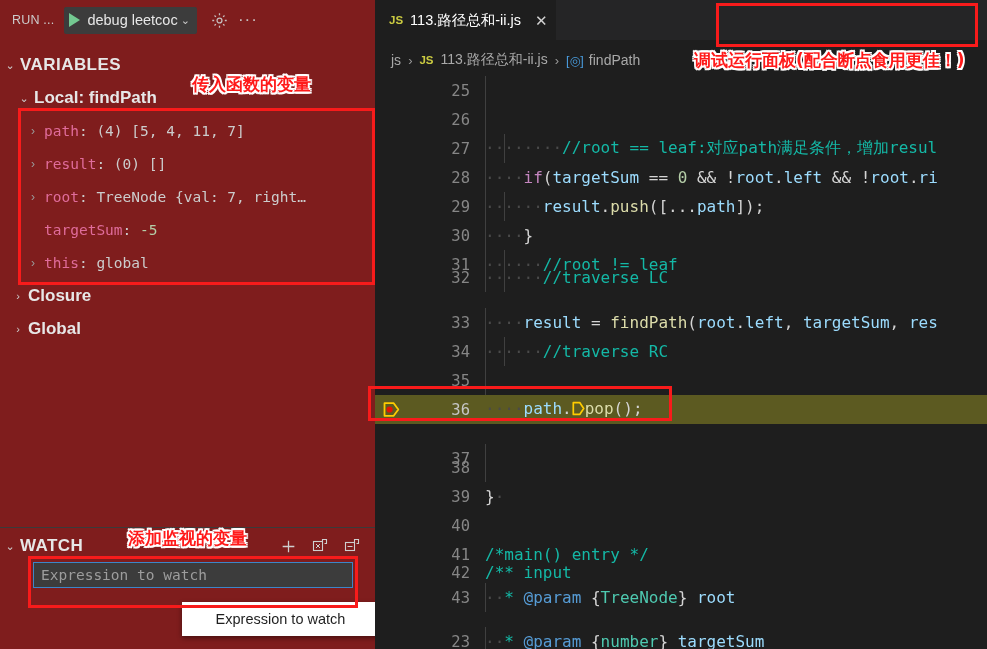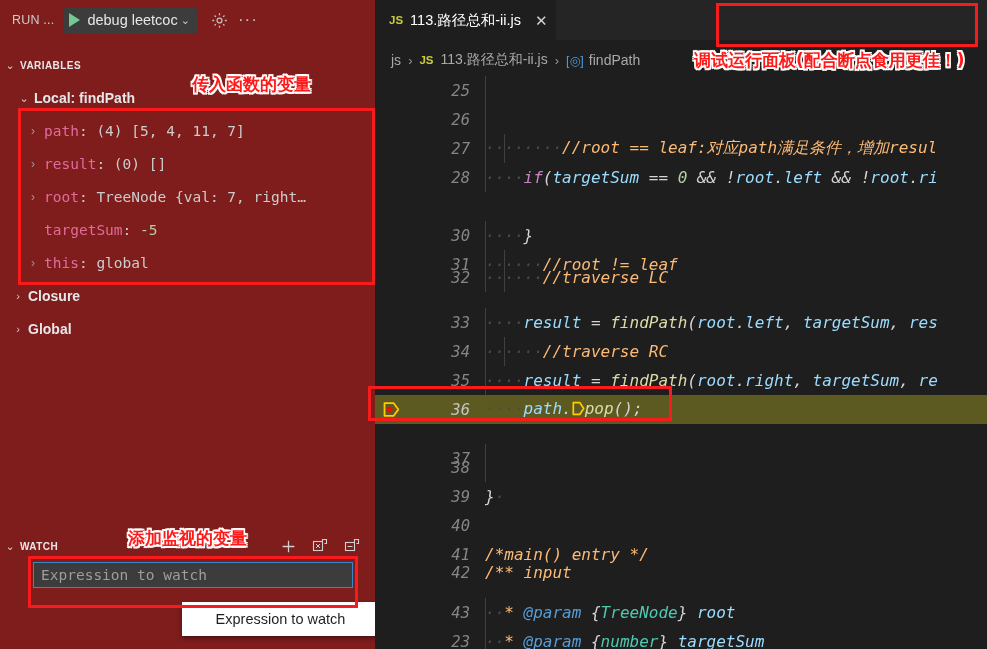--- a/index.html
+++ b/index.html
@@ -21,24 +21,24 @@
   }
   .play-tri{width:0;height:0;border-left:11px solid #73c991;border-top:7px solid transparent;border-bottom:7px solid transparent;margin-right:7px;flex:none;}
   .run-config-name{color:#e7e7e7;font-size:14.5px;white-space:nowrap;overflow:hidden;text-overflow:clip;max-width:112px;}
   .chev{color:#cccccc;font-size:11px;margin-left:3px;flex:none;}
   .gear,.dots{color:#cccccc;opacity:.92;display:flex;align-items:center;justify-content:center;}
   .gear{margin-left:12px;width:22px;height:22px;}
   .dots{margin-left:6px;width:22px;height:22px;font-size:17px;letter-spacing:1px;line-height:8px;}
 
   .sect-head{position:absolute;left:0;width:375px;height:22px;display:flex;align-items:center;}
   .tw{color:#cccccc;font-size:11px;width:20px;text-align:center;display:inline-block;}
-  .sect-title{color:#e7e7e7;font-size:10px;font-weight:bold;letter-spacing:.45px;}
+  .sect-title{color:#e7e7e7;font-size:17px;font-weight:bold;letter-spacing:.45px;}
 
   .scope-row{position:absolute;left:0;width:375px;height:22px;display:flex;align-items:center;}
-  .scope-name{color:#e7e7e7;font-size:14px;font-weight:bold;}
+  .scope-name{color:#e7e7e7;font-size:17px;font-weight:bold;}
 
   .var-row{position:absolute;left:0;width:375px;height:28px;display:flex;align-items:center;white-space:nowrap;overflow:hidden;}
   .var-tw{color:#9a9a9a;font-size:12px;width:22px;text-align:center;display:inline-block;flex:none;}
   .var-txt{font-family:"DejaVu Sans Mono","Liberation Mono",monospace;font-size:14.5px;}
   .vk{color:#e06c9b;}
   .vsep{color:#cccccc;}
   .vval{color:#cccccc;text-align:center;}
   .vnum{color:#b5cea8;}
 
   
@@ -67,31 +67,31 @@
   .tab-close{color:#d2d2d2;font-size:15px;margin-left:14px;line-height:1;}
   .tab-topline{position:absolute;left:0;top:0;height:1px;width:100%;background:#1e1e1e;}
 
   .breadcrumb{position:absolute;left:0;top:47px;width:612px;height:26px;display:flex;align-items:center;padding-left:16px;box-sizing:border-box;}
   .bc-seg{color:#a9a9a9;font-size:14px;white-space:nowrap;}
   .bc-sep{color:#9a9a9a;font-size:13px;margin:0 7px;}
   .bc-sym{color:#4a9ee0;font-size:12.5px;margin-right:5px;}
 
   
   .code{position:absolute;left:0;top:76px;width:612px;height:573px;overflow:hidden;}
-  .cline{position:absolute;left:0;width:612px;height:29px;display:flex;align-items:center;font-style:italic;}
+  .cline{position:absolute;left:0;width:612px;height:29px;display:flex;align-items:center;}
   .lnum{position:absolute;left:0;width:95px;text-align:right;color:#868686;
         font-family:"DejaVu Sans Mono","Liberation Mono",monospace;font-size:15.5px;}
   .ctext{position:absolute;left:110px;white-space:pre;font-family:"DejaVu Sans Mono","Liberation Mono",monospace;font-size:16px;}
   .cur-line{background:#5c5a21;}
   .cur-num{color:#c6c6c6;}
   .kw{color:#c586c0;}
   .fn{color:#dcdcaa;}
   .var{color:#9cdcfe;}
   .num{color:#b5cea8;}
-  .cmt{color:#fdba74;}
+  .cmt{color:#14b8a6;}
   .pun{color:#d4d4d4;}
   .typ{color:#4ec9b0;}
   .jsd{color:#569cd6;}
   .dot{color:#4a4a4a;}
   .iguide{position:absolute;top:0;width:1px;height:29px;background:#404040;}
 
   
   .bp-marker{position:absolute;left:8px;top:6px;width:18px;height:17px;}
   .inline-arrow{display:inline-block;vertical-align:-2px;}
 
@@ -243,20 +243,26 @@
           <span class="lnum">27</span>
           <span class="iguide" style="left: 110px;"></span>
           <span class="iguide" style="left: 129.2px;"></span>
           <span class="ctext"><span class="dot">········</span><span class="cmt">//root == leaf:对应path满足条件，增加resul</span></span>
         </div>
         <div class="cline" style="top: 87px;">
           <span class="lnum">28</span>
           <span class="iguide" style="left: 110px;"></span>
           <span class="ctext"><span class="dot">····</span><span class="kw">if</span><span class="pun">(</span><span class="var">targetSum</span><span class="pun"> == </span><span class="num">0</span><span class="pun"> &amp;&amp; </span><span class="pun">!</span><span class="var">root</span><span class="pun">.</span><span class="var">left</span><span class="pun"> &amp;&amp; </span><span class="pun">!</span><span class="var">root</span><span class="pun">.</span><span class="var">ri</span></span>
         </div>
+        <div class="cline" style="top: 116px;">
+          <span class="lnum">29</span>
+          <span class="iguide" style="left: 110px;"></span>
+          <span class="iguide" style="left: 129.2px;"></span>
+          <span class="ctext"><span class="dot">······</span><span class="var">result</span><span class="pun">.</span><span class="fn">push</span><span class="pun">([...</span><span class="var">path</span><span class="pun">]);</span></span>
+        </div>
         <div class="cline" style="top: 145px;">
           <span class="lnum">30</span>
           <span class="iguide" style="left: 110px;"></span>
           <span class="ctext"><span class="dot">····</span><span class="pun">}</span></span>
         </div>
         <div class="cline" style="top: 174px;">
           <span class="lnum">31</span>
           <span class="iguide" style="left: 110px;"></span>
           <span class="iguide" style="left: 129.2px;"></span>
           <span class="ctext"><span class="dot">······</span><span class="cmt">//root != leaf</span></span>
@@ -274,21 +280,20 @@
         </div>
         <div class="cline" style="top: 261px;">
           <span class="lnum">34</span>
           <span class="iguide" style="left: 110px;"></span>
           <span class="iguide" style="left: 129.2px;"></span>
           <span class="ctext"><span class="dot">······</span><span class="cmt">//traverse RC</span></span>
         </div>
         <div class="cline" style="top: 290px;">
           <span class="lnum">35</span>
           <span class="iguide" style="left: 110px;"></span>
-          <span class="ctext"><span class="dot">····</span><span class="var">result</span><span class="pun"> = </span><span class="fn">findPath</span><span class="pun">(</span><span class="var">root</span><span class="pun">.</span><span class="var">right</span><span class="pun">, </span><span class="var">targetSum</span><span class="pun">, </span><span class="var">re</span></span>
         </div>
         <div class="cline cur-line" style="top: 319px;">
           <span class="bp-marker"><svg width="18" height="17" viewBox="0 0 18 17">
               <path d="M1.5 2.2h9.2l4.6 6.3-4.6 6.3H1.5z" fill="none" stroke="#ffcc00" stroke-width="1.8" stroke-linejoin="round"></path>
               <circle cx="6.6" cy="8.5" r="3.1" fill="#e51400"></circle>
             </svg></span>
           <span class="lnum cur-num">36</span>
           <span class="ctext"><span class="dot">····</span><span class="var">path</span><span class="pun">.</span><span class="inline-arrow"><svg width="13" height="15" viewBox="0 0 13 15">
                 <path d="M1.3 1.6h6.4l4 5.9-4 5.9H1.3z" fill="none" stroke="#ffcc00" stroke-width="1.7" stroke-linejoin="round"></path>
               </svg></span><span class="fn">pop</span><span class="pun">();</span></span>
@@ -311,21 +316,21 @@
           <span class="ctext"></span>
         </div>
         <div class="cline" style="top: 464px;">
           <span class="lnum">41</span>
           <span class="ctext"><span class="cmt">/*main() entry */</span></span>
         </div>
         <div class="cline" style="top: 482px;">
           <span class="lnum">42</span>
           <span class="ctext"><span class="cmt">/** input</span></span>
         </div>
-        <div class="cline" style="top: 522px;">
+        <div class="cline" style="top: 507px;">
           <span class="lnum">43</span>
           <span class="iguide" style="left: 110px;"></span>
           <span class="ctext"><span class="dot">··</span><span class="cmt">* </span><span class="jsd">@param</span><span class="pun"> </span><span class="pun">{</span><span class="typ">TreeNode</span><span class="pun">} </span><span class="var">root</span></span>
         </div>
         <div class="cline" style="top: 551px;">
           <span class="lnum">23</span>
           <span class="iguide" style="left: 110px;"></span>
           <span class="ctext"><span class="dot">··</span><span class="cmt">* </span><span class="jsd">@param</span><span class="pun"> </span><span class="pun">{</span><span class="typ">number</span><span class="pun">} </span><span class="var">targetSum</span></span>
         </div>
       </div>

